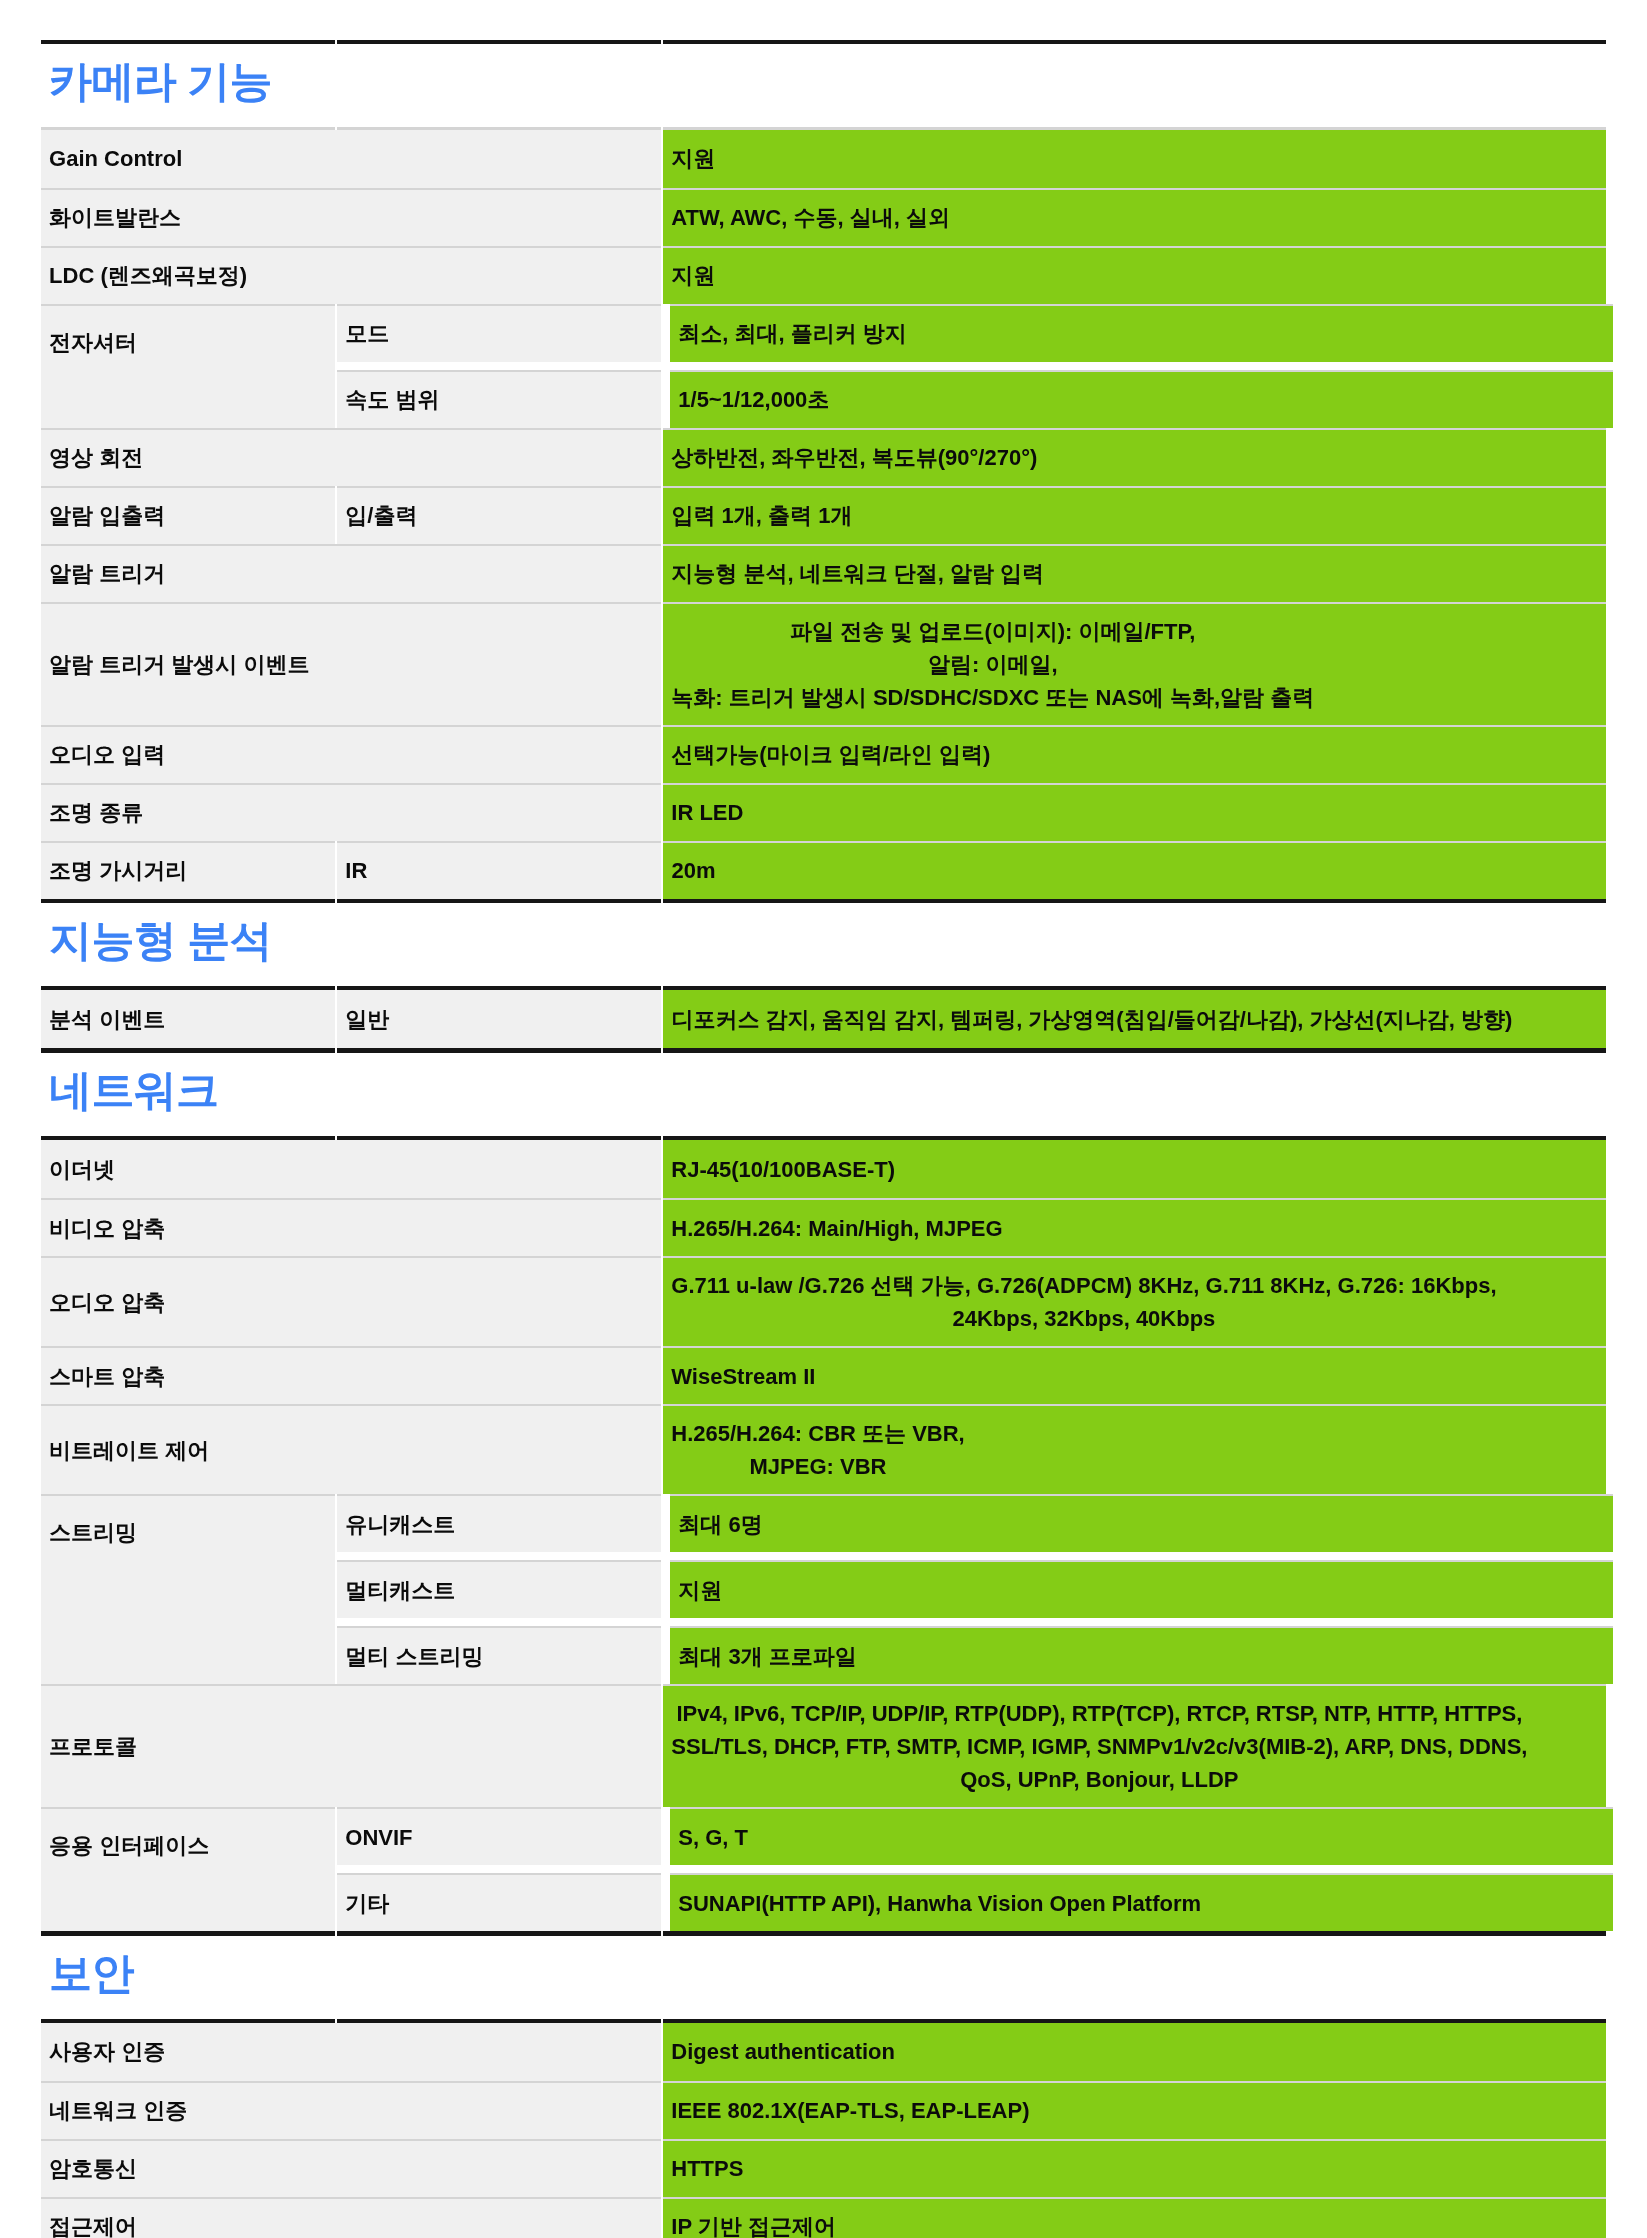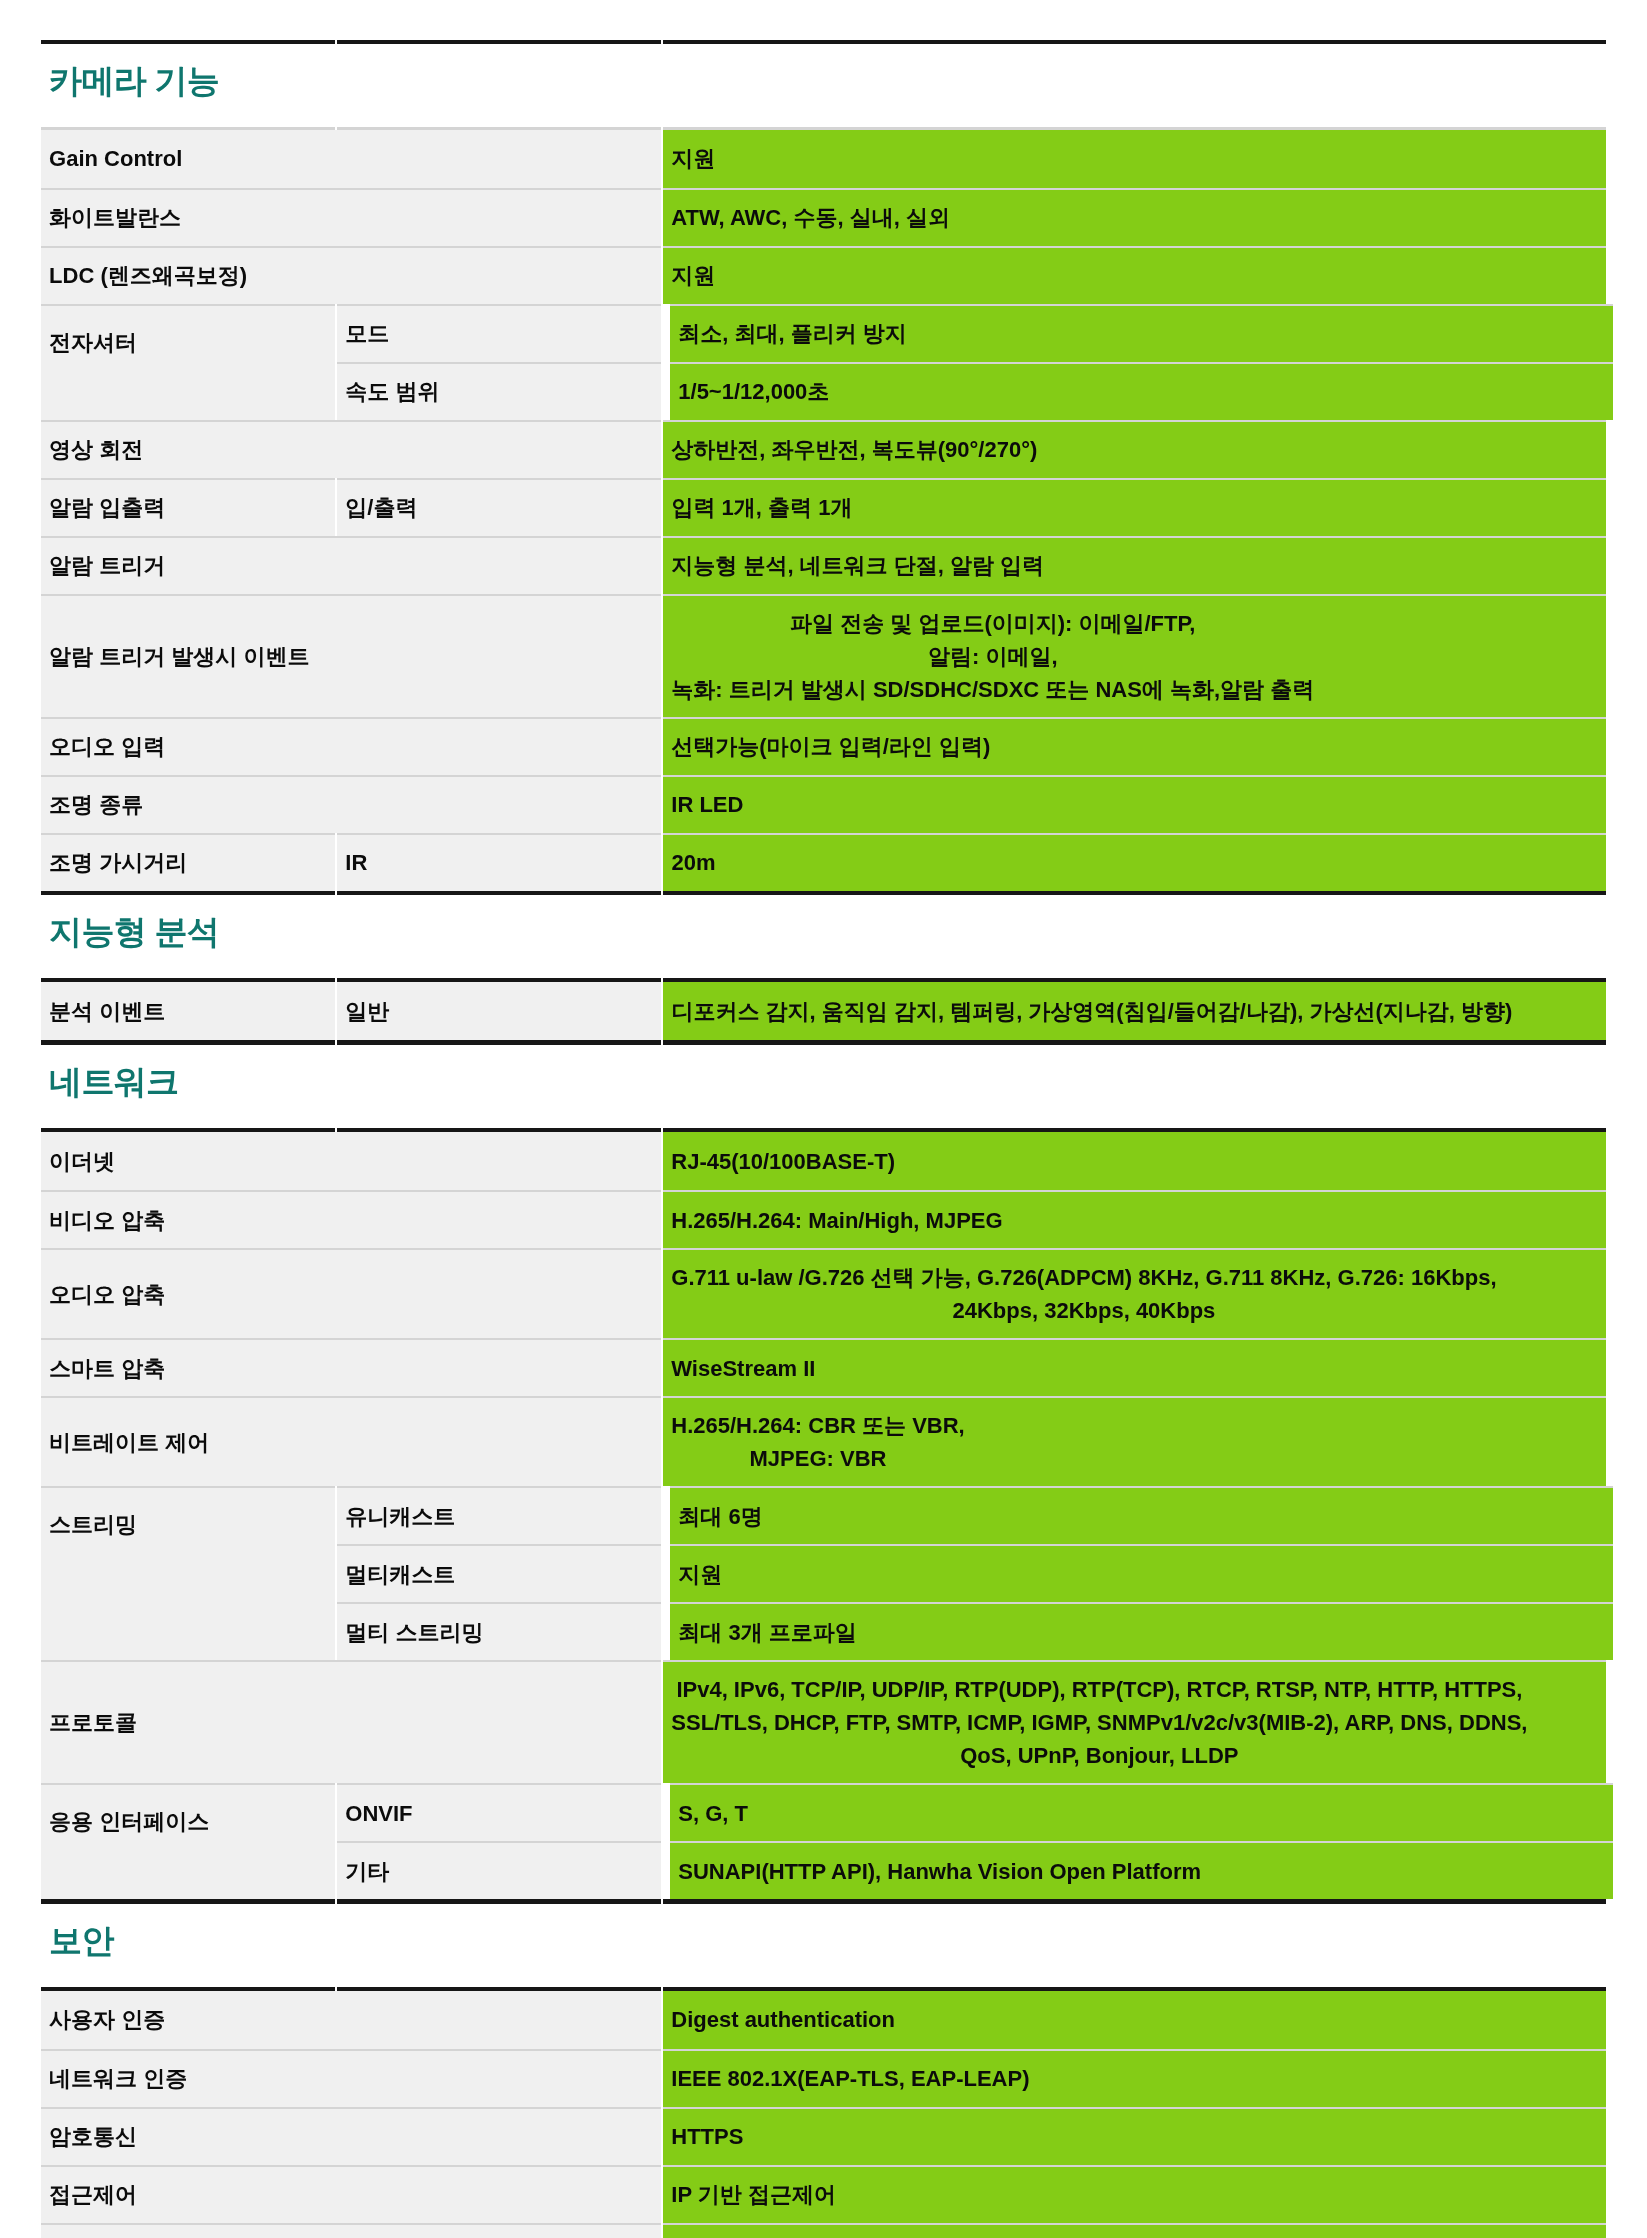--- a/index.html
+++ b/index.html
@@ -9,21 +9,21 @@
     color:#0b0b0b;
     -webkit-font-smoothing:antialiased;
   }
   .page{padding:40px 41px 30px 41px;}
   .sec{display:block;}
   
   .rule{display:grid;grid-template-columns:294px 324px 943px;column-gap:2.2px;}
   .rule>div{height:4.4px;background:#161616;}
   .rule.gray>div{height:2.2px;background:#d4d4d4;}
   .title{
-    font-size:33px;line-height:38px;font-weight:700;color:#0f766e;
+    font-size:43px;line-height:38px;font-weight:700;color:#3b82f6;
     margin:18px 0 27px 8.1px;letter-spacing:-0.7px;
   }
   .tbl{display:block;text-align:center;}
   .t-row{display:grid;column-gap:2.2px;}
   .t-row.merged{grid-template-columns:620px 943px;}
   .t-row.three{grid-template-columns:294px 324px 943px;}
   .t-row.group{grid-template-columns:294px 1269px;}
   .subs{display:block;}
   .sub-row{display:grid;grid-template-columns:324px 943px;column-gap:9px;}
   .c{
@@ -31,21 +31,21 @@
     min-height:58px;box-sizing:border-box;
     padding:11px 8.1px;
     font-size:22px;line-height:33px;
   }
   .lbl,.sub{background:#f0f0f0;font-weight:700;}
   .val{background:#84cc16;font-weight:700;white-space:pre-line;}
   .t-row.group>.lbl{align-items:flex-start;padding-top:20px;}
   
   .tbl>.t-row+.t-row>.c{border-top:2.2px solid #d4d4d4;}
   .tbl>.t-row+.t-row>.subs>.sub-row:first-child>.c{border-top:2.2px solid #d4d4d4;}
-  .subs .sub-row+.sub-row>.c{border-top:2.2px solid #d4d4d4;}
+  .subs .sub-row+.sub-row>.c{border-top:2.2px solid #d4d4d4;margin-top:8px;}
 </style>
 </head>
 <body>
 
 <div class="page">
 
   <section class="sec">
     <div class="rule">
         <div></div>
         <div></div>

